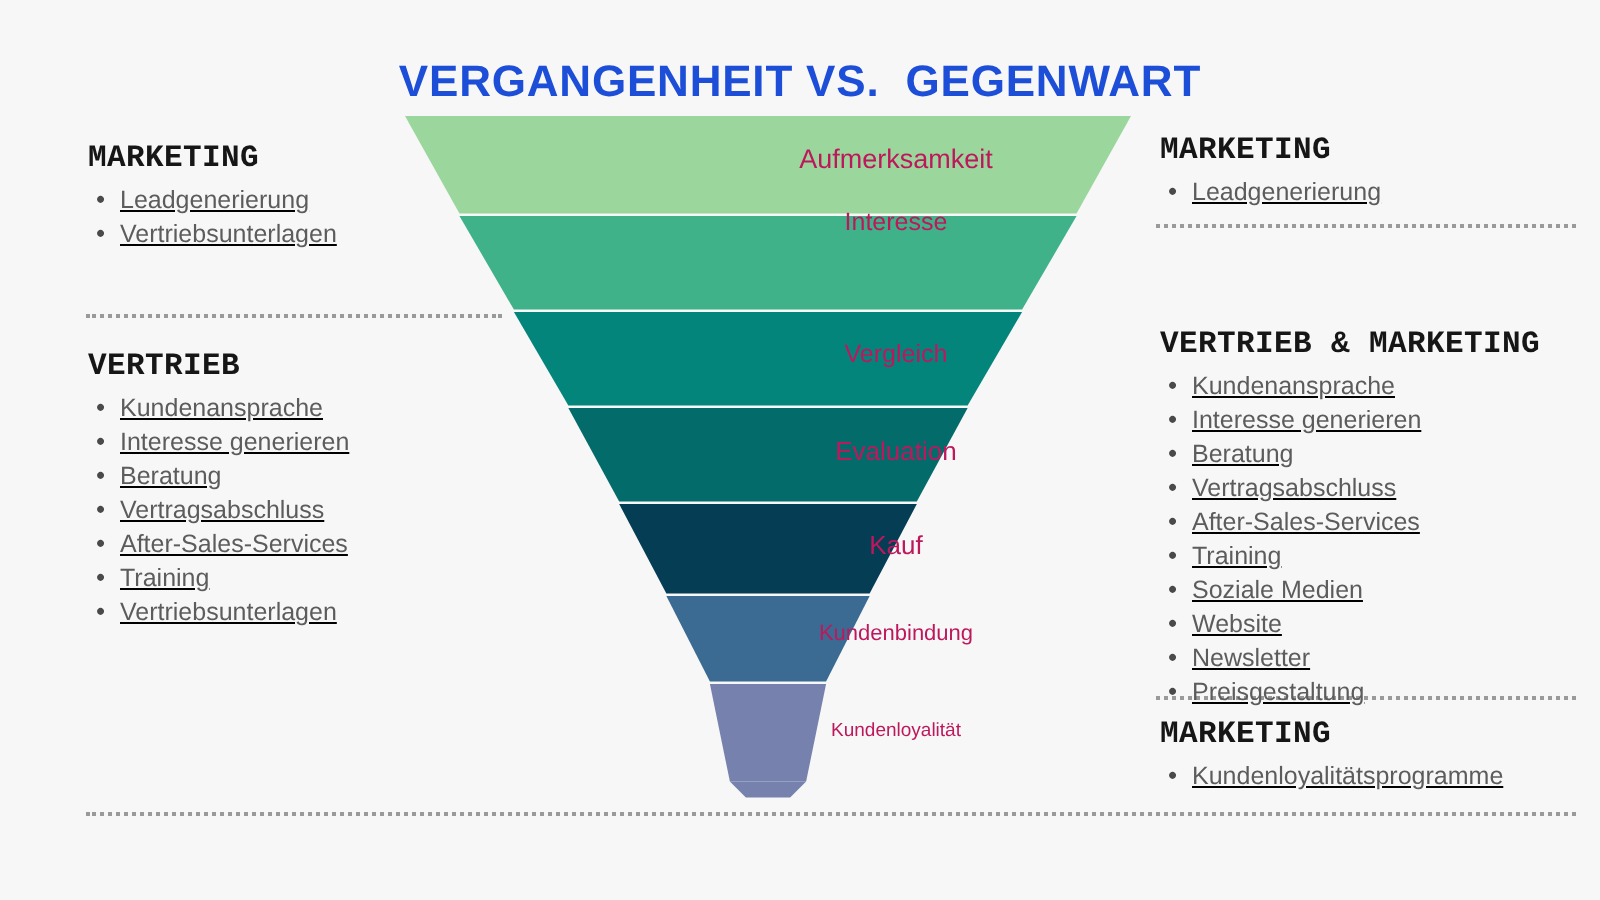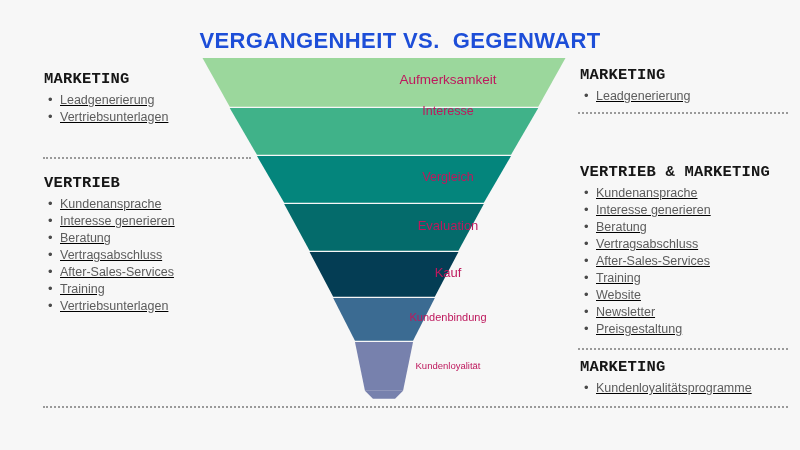--- a/index.html
+++ b/index.html
@@ -163,20 +163,21 @@
 
   <div class="panel" style="left:580px; top:127px;margin-top:36px;">
     <h3>VERTRIEB &amp; MARKETING</h3>
     <ul>
       <li>Kundenansprache</li>
       <li>Interesse generieren</li>
       <li>Beratung</li>
       <li>Vertragsabschluss</li>
       <li>After-Sales-Services</li>
       <li>Training</li>
+      <li>Soziale Medien</li>
       <li>Website</li>
       <li>Newsletter</li>
       <li>Preisgestaltung</li>
     </ul>
   </div>
 
   <div class="panel" style="left:580px; top:358px;">
     <h3>MARKETING</h3>
     <ul>
       <li>Kundenloyalitätsprogramme</li>

